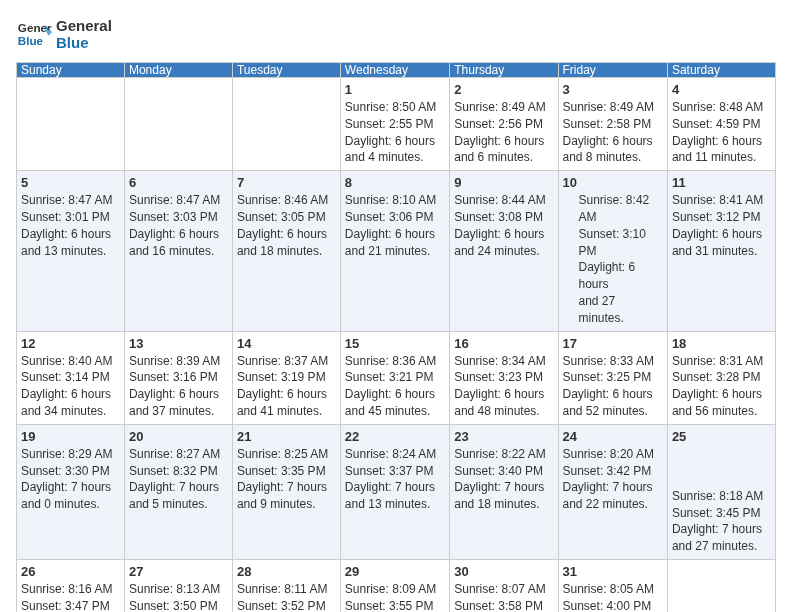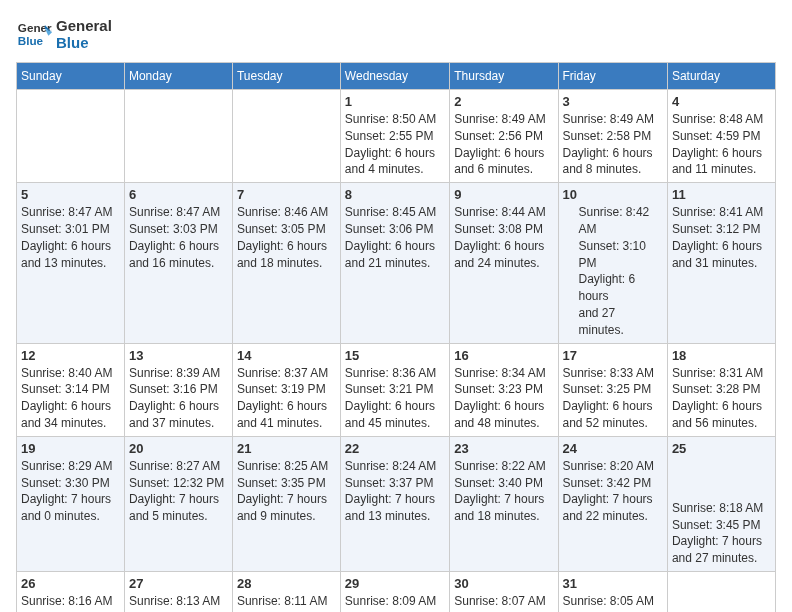--- a/index.html
+++ b/index.html
@@ -38,21 +38,21 @@
       color: #555;
     }
     table {
       width: 100%;
       border-collapse: collapse;
       font-size: 11px;
     }
     thead tr th {
       background: #3a7bbf;
       color: #fff;
-      padding: 6px 4px;
+      padding: 0 4px;
       text-align: left;
       font-size: 12px;
       font-weight: normal;
       border: 1px solid #ccc;
     }
     tbody tr td {
       border: 1px solid #ccc;
       vertical-align: top;
       padding: 4px;
       height: 90px;
@@ -162,21 +162,21 @@
         </td>
         <td>
           <div class="day-num">7</div>
           <div class="day-detail" style="white-space: pre-line;">Sunrise: 8:46 AM
 Sunset: 3:05 PM
 Daylight: 6 hours
 and 18 minutes.</div>
         </td>
         <td>
           <div class="day-num">8</div>
-          <div class="day-detail" style="white-space: pre-line;">Sunrise: 8:45 AM
+          <div class="day-detail" style="white-space: pre-line;">Sunrise: 8:10 AM
 Sunset: 3:06 PM
 Daylight: 6 hours
 and 21 minutes.</div>
         </td>
         <td>
           <div class="day-num">9</div>
           <div class="day-detail" style="white-space: pre-line;">Sunrise: 8:44 AM
 Sunset: 3:08 PM
 Daylight: 6 hours
 and 24 minutes.</div>
@@ -251,21 +251,21 @@
         <td>
           <div class="day-num">19</div>
           <div class="day-detail" style="white-space: pre-line;">Sunrise: 8:29 AM
 Sunset: 3:30 PM
 Daylight: 7 hours
 and 0 minutes.</div>
         </td>
         <td>
           <div class="day-num">20</div>
           <div class="day-detail" style="white-space: pre-line;">Sunrise: 8:27 AM
-Sunset: 12:32 PM
+Sunset: 8:32 PM
 Daylight: 7 hours
 and 5 minutes.</div>
         </td>
         <td>
           <div class="day-num">21</div>
           <div class="day-detail" style="white-space: pre-line;">Sunrise: 8:25 AM
 Sunset: 3:35 PM
 Daylight: 7 hours
 and 9 minutes.</div>
         </td>

